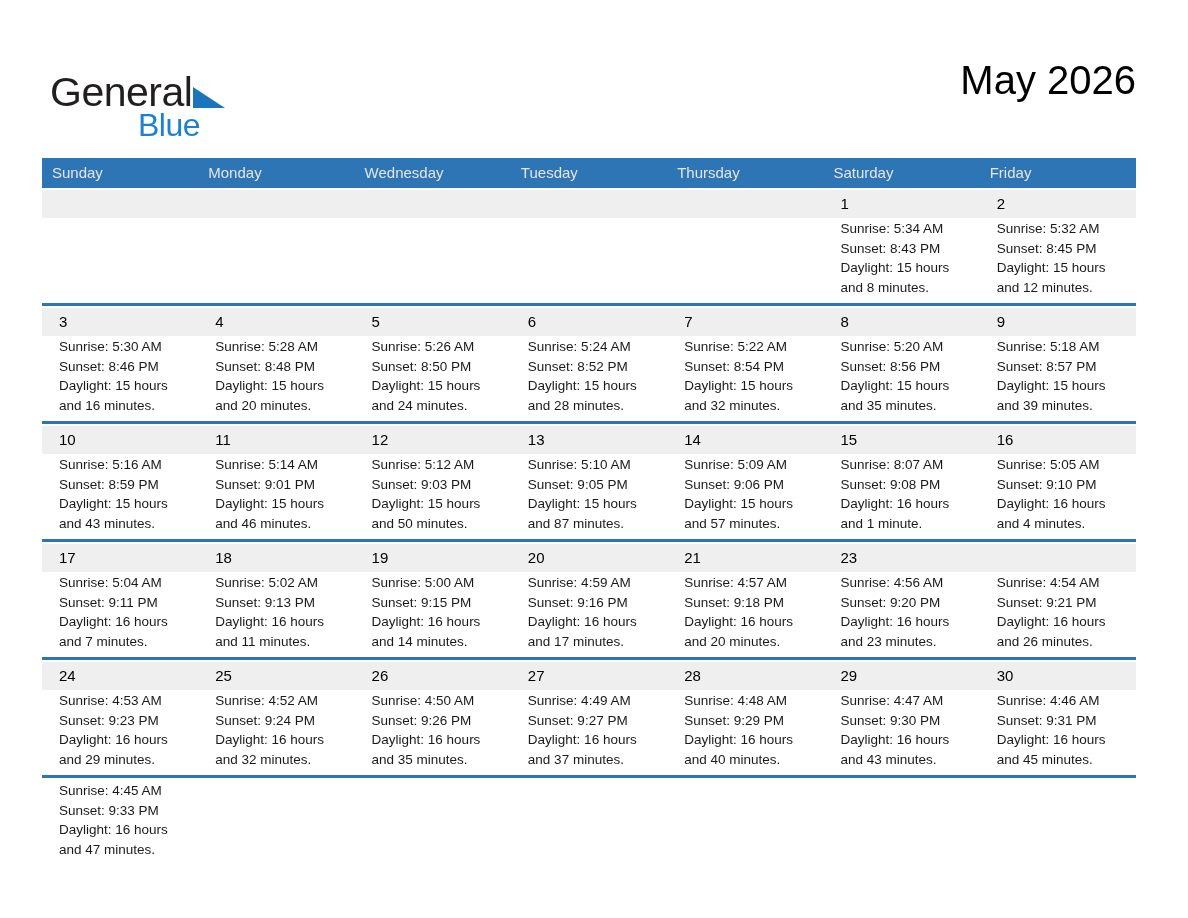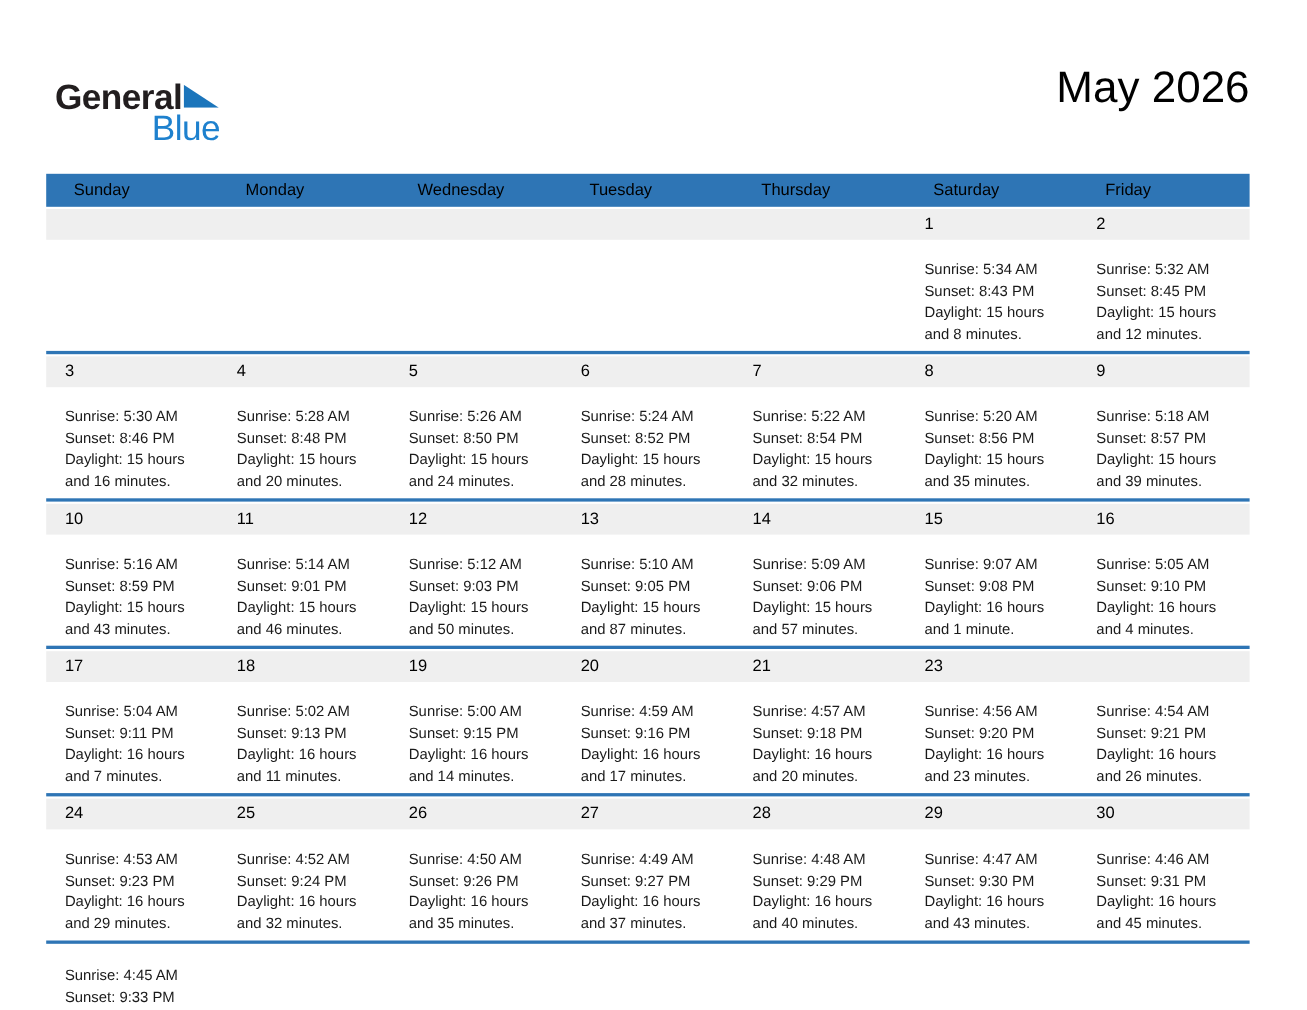--- a/index.html
+++ b/index.html
@@ -12,41 +12,41 @@
   }
   *{box-sizing:border-box;margin:0;padding:0;}
   html,body{width:1188px;height:918px;background:#ffffff;overflow:hidden;}
   body{font-family:"Liberation Sans","DejaVu Sans",sans-serif;color:var(--text-dark);}
   .page{position:relative;width:1188px;height:918px;}
 
   
   .top-area{position:absolute;left:42px;top:0;width:1094px;height:158px;}
   .logo{position:absolute;left:8px;top:72px;width:150px;line-height:1;}
   .logo-row1{display:flex;align-items:flex-end;}
-  .logo-general{font-size:32px;letter-spacing:-0.5px;color:#221E1F;font-weight:bold;}
+  .logo-general{font-size:41px;letter-spacing:-0.5px;color:#221E1F;}
   .logo-triangle{display:inline-block;margin-left:1px;margin-bottom:2px;}
   .logo-row2{text-align:right;margin-top:-4px;padding-right:0px;}
   .logo-blue{font-size:32px;letter-spacing:-0.5px;color:var(--logo-blue);}
 
   .titles{position:absolute;right:0;top:58px;text-align:left;}
   .month-title{font-size:40px;font-weight:400;color:#000;}
   .location-subtitle{font-size:21px;font-weight:400;color:#000;margin-top:12px;}
 
   
   .calendar{position:absolute;left:42px;top:158px;width:1094px;}
   .weekday-row{display:grid;grid-template-columns:repeat(7,1fr);background:var(--header-blue);height:30px;}
-  .weekday-cell{color:#000000;font-size:15px;line-height:30px;padding-left:25px;overflow:hidden;white-space:nowrap;}
+  .weekday-cell{color:#e5e5e5;font-size:15px;line-height:30px;padding-left:10px;overflow:hidden;white-space:nowrap;}
 
   .weeks{}
   .week{margin-top:2px;}
   .week:not(:last-child){border-bottom:3px solid var(--separator-blue);}
   .num-row{display:grid;grid-template-columns:repeat(7,1fr);background:var(--band-gray);height:28px;}
   .num-cell{font-size:15px;line-height:28px;padding-left:17px;color:#000;}
   .content-row{display:grid;grid-template-columns:repeat(7,1fr);}
-  .day-cell{padding:17px 8px 6px 17px;font-size:13.5px;line-height:19.5px;color:var(--text-dark);min-height:82px;}
+  .day-cell{padding:1px 8px 6px 17px;font-size:13.5px;line-height:19.5px;color:var(--text-dark);min-height:82px;}
   .day-line{white-space:nowrap;overflow:hidden;}
 </style>
 </head>
 <body>
 
 <div class="page">
 
   <div class="top-area">
     <div class="logo">
       <div class="logo-row1">
@@ -197,21 +197,21 @@
               <div class="day-line">Daylight: 15 hours</div>
               <div class="day-line">and 87 minutes.</div>
             </div>
             <div class="day-cell">
               <div class="day-line">Sunrise: 5:09 AM</div>
               <div class="day-line">Sunset: 9:06 PM</div>
               <div class="day-line">Daylight: 15 hours</div>
               <div class="day-line">and 57 minutes.</div>
             </div>
             <div class="day-cell">
-              <div class="day-line">Sunrise: 9:07 AM</div>
+              <div class="day-line">Sunrise: 8:07 AM</div>
               <div class="day-line">Sunset: 9:08 PM</div>
               <div class="day-line">Daylight: 16 hours</div>
               <div class="day-line">and 1 minute.</div>
             </div>
             <div class="day-cell">
               <div class="day-line">Sunrise: 5:05 AM</div>
               <div class="day-line">Sunset: 9:10 PM</div>
               <div class="day-line">Daylight: 16 hours</div>
               <div class="day-line">and 4 minutes.</div>
             </div>

